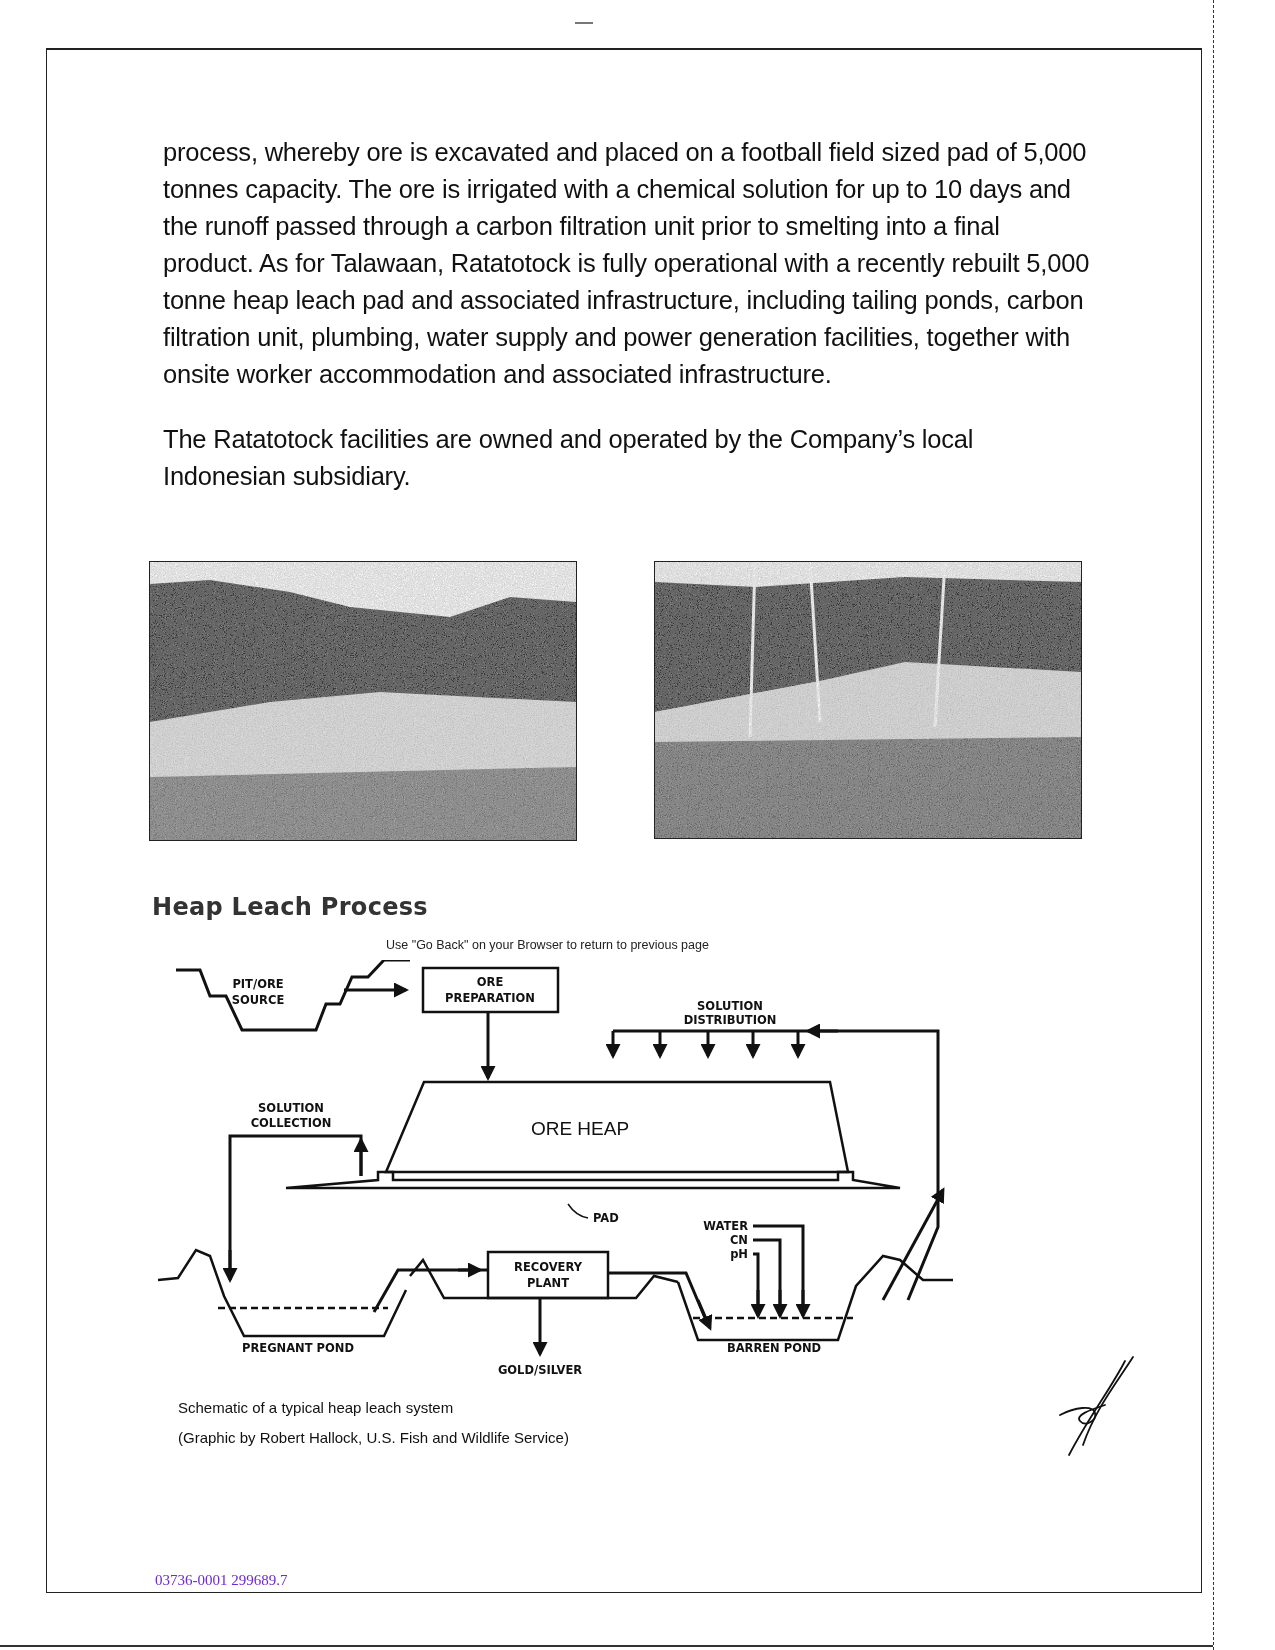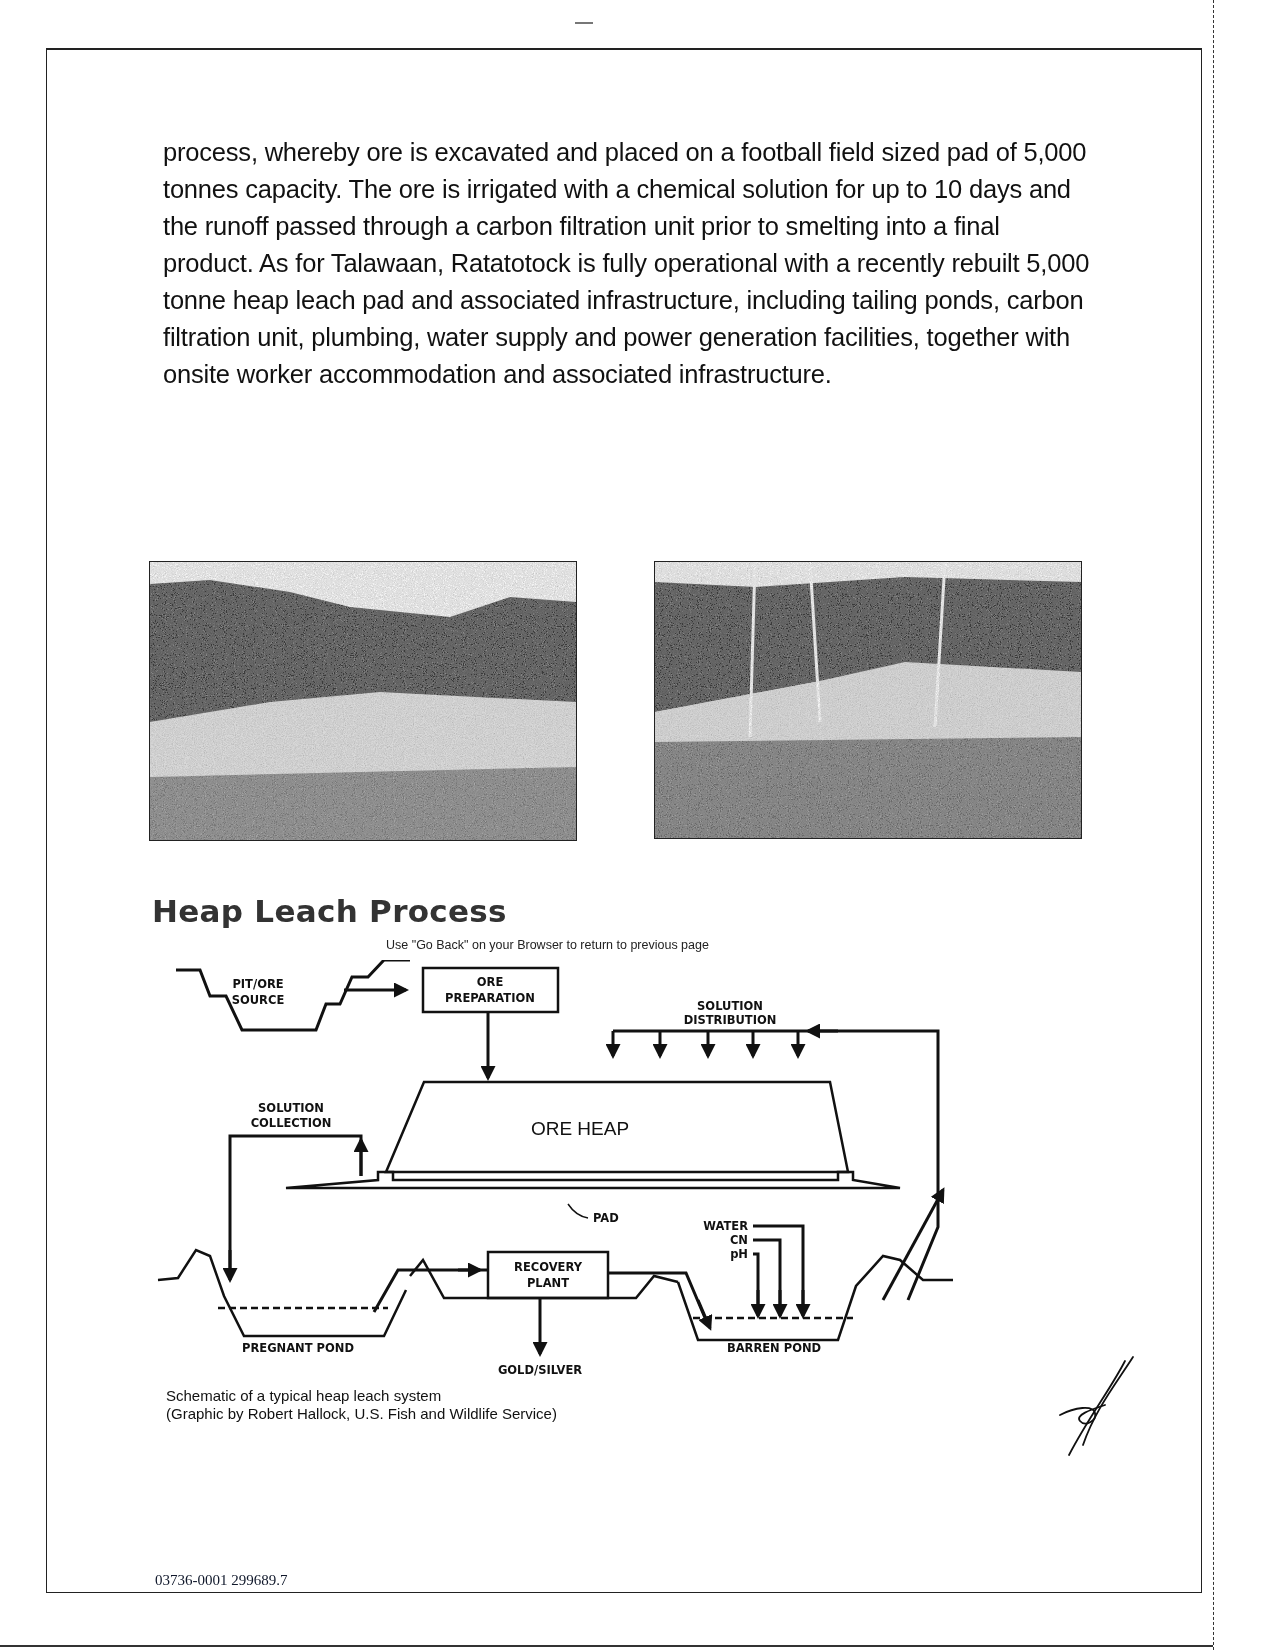--- a/index.html
+++ b/index.html
@@ -8,42 +8,43 @@
     .outer-rule-right { position: absolute; left: 1213px; top: 0; width: 1px; height: 1650px; border-left: 1px dashed #333; }
     .bottom-rule { position: absolute; left: 0; top: 1645px; width: 1213px; height: 0; border-top: 2px solid #333; }
     .top-mark { position: absolute; left: 575px; top: 22px; width: 18px; height: 2px; background: #777; }
     .body-text { position: absolute; left: 147px; top: 118px; width: 960px; font-size: 25.5px; line-height: 37px; margin: 0; letter-spacing: -0.2px; }
     .body-text p { margin: 16px; }
     .body-text p + p { margin-top: 28px; }
     .photo { position: absolute; border: 1.5px solid #222; overflow: hidden; background: #ccc; }
     .photo-1 { left: 149px; top: 561px; width: 426px; height: 278px; }
     .photo-2 { left: 654px; top: 561px; width: 426px; height: 276px; }
     .photo svg { width: 100%; height: 100%; display: block; }
-    .diagram-title { position: absolute; left: 152px; top: 893px; font-family: "DejaVu Sans", sans-serif; font-weight: bold; font-size: 31px; color: #333; letter-spacing: 0.3px; }
+    .diagram-title { position: absolute; left: 152px; top: 893px; font-family: "DejaVu Sans", sans-serif; font-weight: bold; font-size: 24px; color: #333; letter-spacing: 0.3px; }
     .diagram-note { position: absolute; left: 386px; top: 938px; font-size: 12.5px; color: #222; }
     .diagram { position: absolute; left: 148px; top: 960px; width: 820px; height: 420px; }
     .diagram svg { width: 820px; height: 420px; display: block; }
     .dlabel { font-family: "DejaVu Sans", sans-serif; font-weight: bold; font-size: 11.5px; fill: #111; }
     .dlabel-lg { font-family: "Liberation Sans", sans-serif; font-size: 19px; fill: #111; }
     .caption { position: absolute; left: 166px; top: 1387px; font-size: 15px; line-height: 18px; color: #111; }
-    .caption div { margin: 0; }
-    .footer-code { position: absolute; left: 155px; top: 1572px; font-family: "Liberation Serif", serif; font-size: 15px; color: #0f172a; }
+    .caption div { margin: 12px; }
+    .footer-code { position: absolute; left: 155px; top: 1572px; font-family: "Liberation Serif", serif; font-size: 15px; color: #6d28d9; }
     .signature { position: absolute; left: 1055px; top: 1355px; width: 100px; height: 110px; }
     .signature svg { width: 100%; height: 100%; }
   </style>
 </head>
 <body>
 
 <div class="top-mark"></div>
 <div class="outer-rule-right"></div>
 <div class="bottom-rule"></div>
 <div class="page-frame"></div>
 
 <div class="body-text">
   <p>process, whereby ore is excavated and placed on a football field sized pad of 5,000 tonnes capacity. The ore is irrigated with a chemical solution for up to 10 days and the runoff passed through a carbon filtration unit prior to smelting into a final product. As for Talawaan, Ratatotock is fully operational with a recently rebuilt 5,000 tonne heap leach pad and associated infrastructure, including tailing ponds, carbon filtration unit, plumbing, water supply and power generation facilities, together with onsite worker accommodation and associated infrastructure.</p>
+  <p>The Ratatotock facilities are owned and operated by the Company’s local Indonesian subsidiary.</p>
 </div>
 
 <div class="photo photo-1">
   <svg viewBox="0 0 426 278" preserveAspectRatio="none">
     <defs>
       <filter id="grain1" x="0" y="0" width="100%" height="100%">
         <feTurbulence type="fractalNoise" baseFrequency="0.9" numOctaves="2" seed="3" result="n"></feTurbulence>
         <feColorMatrix type="saturate" values="0"></feColorMatrix>
         <feComponentTransfer>
             <feFuncA type="discrete" tableValues="0 0.6 0.9"></feFuncA>

